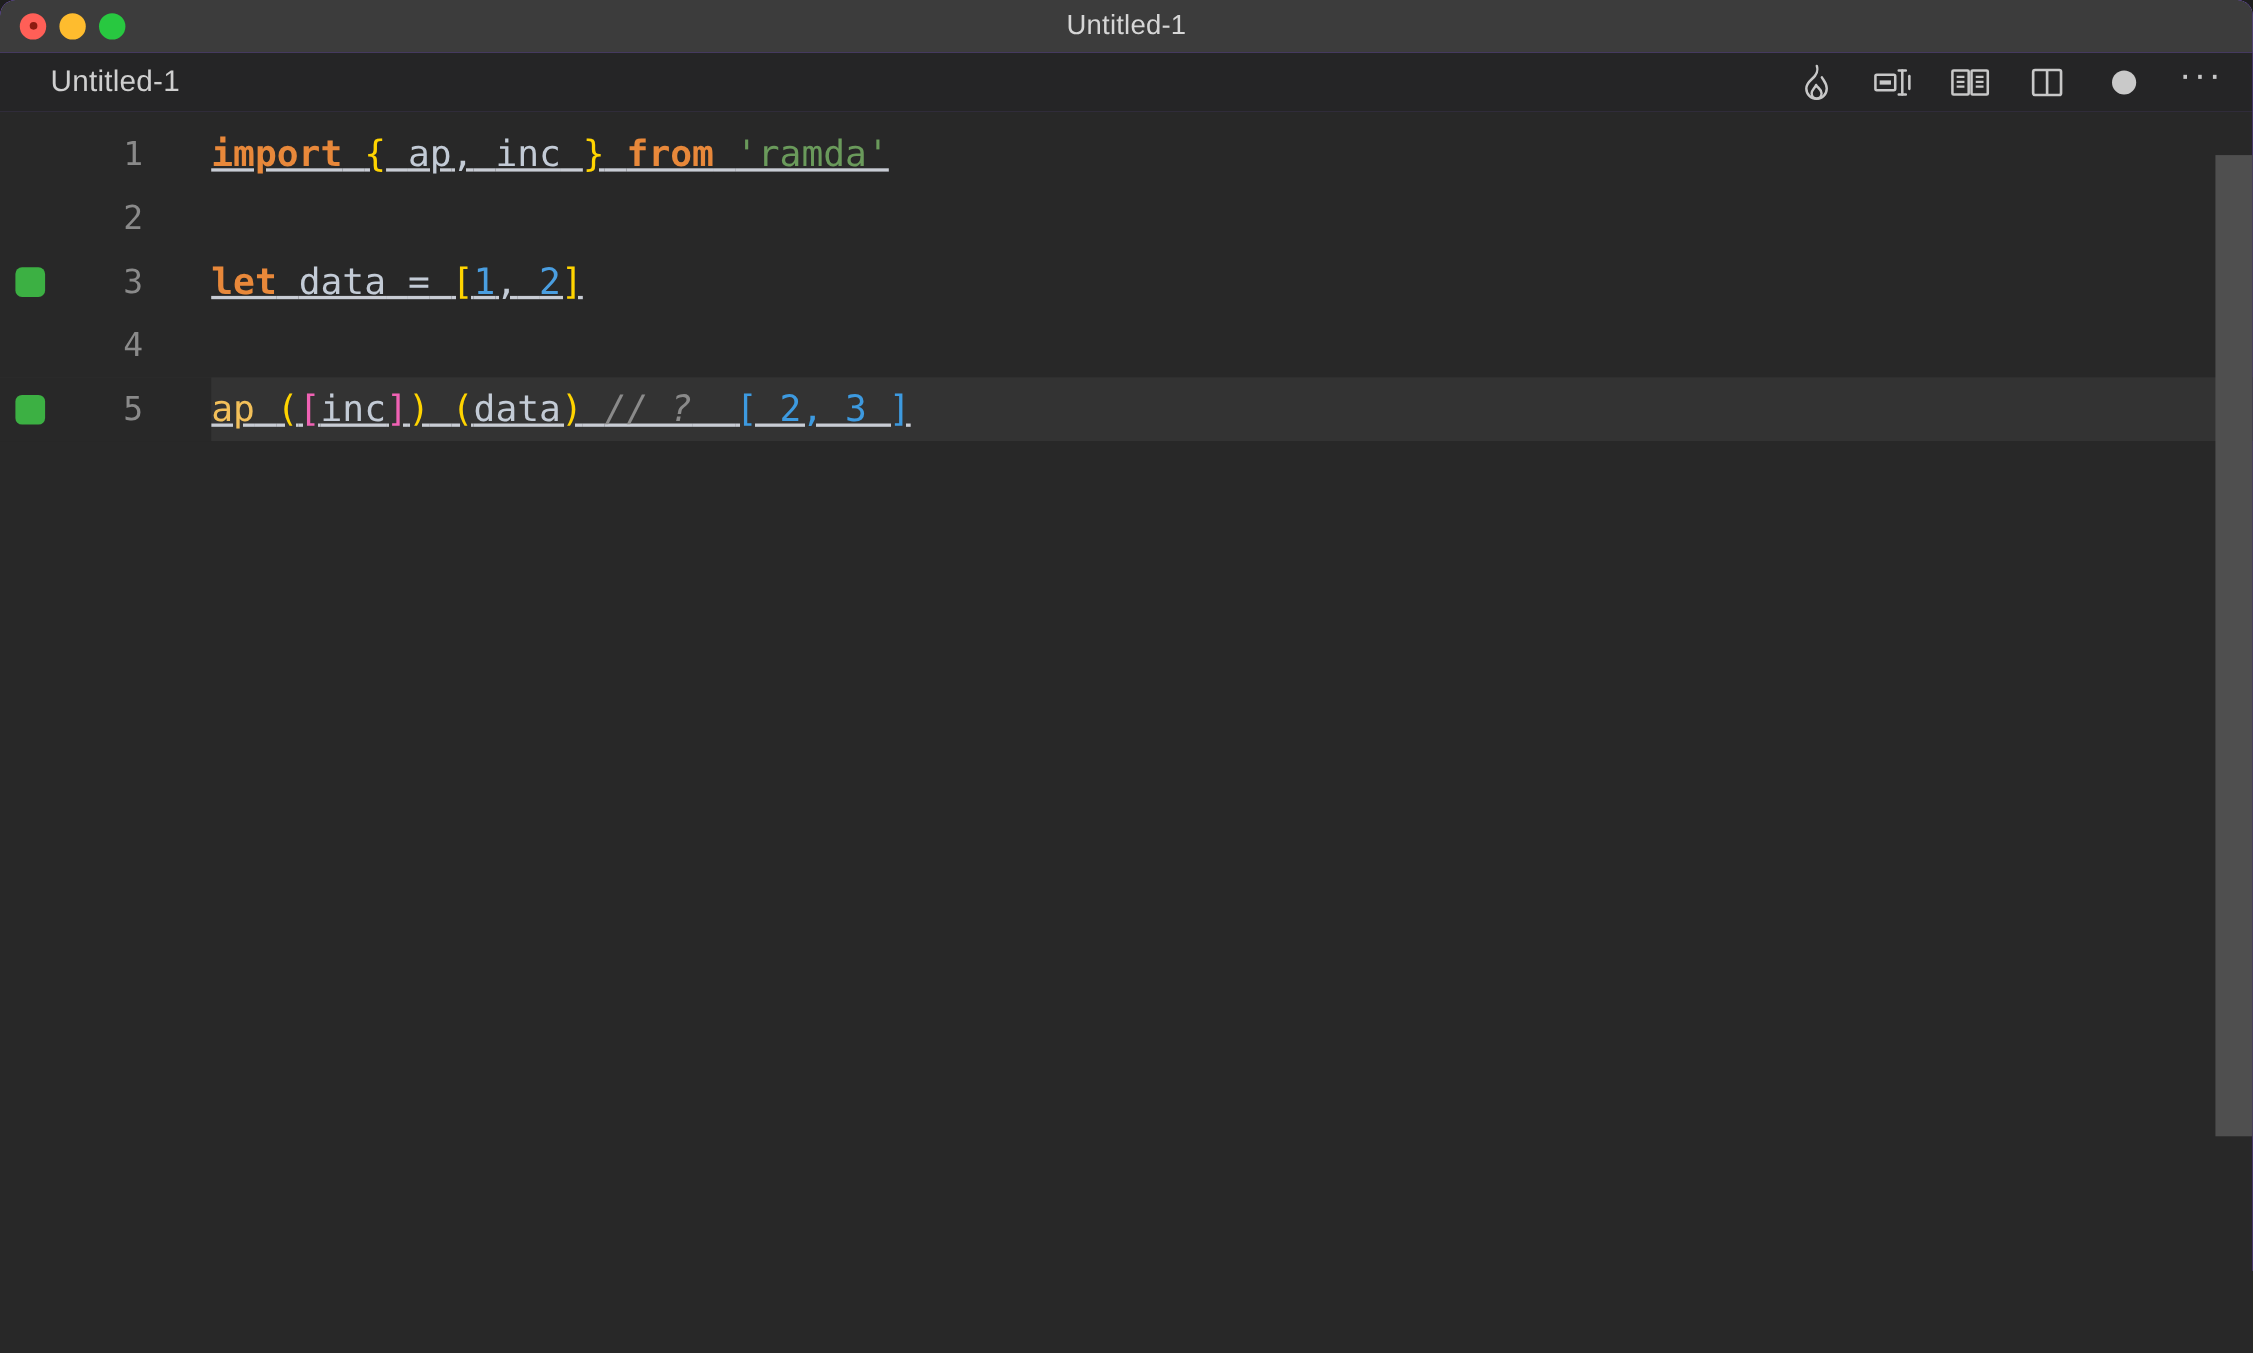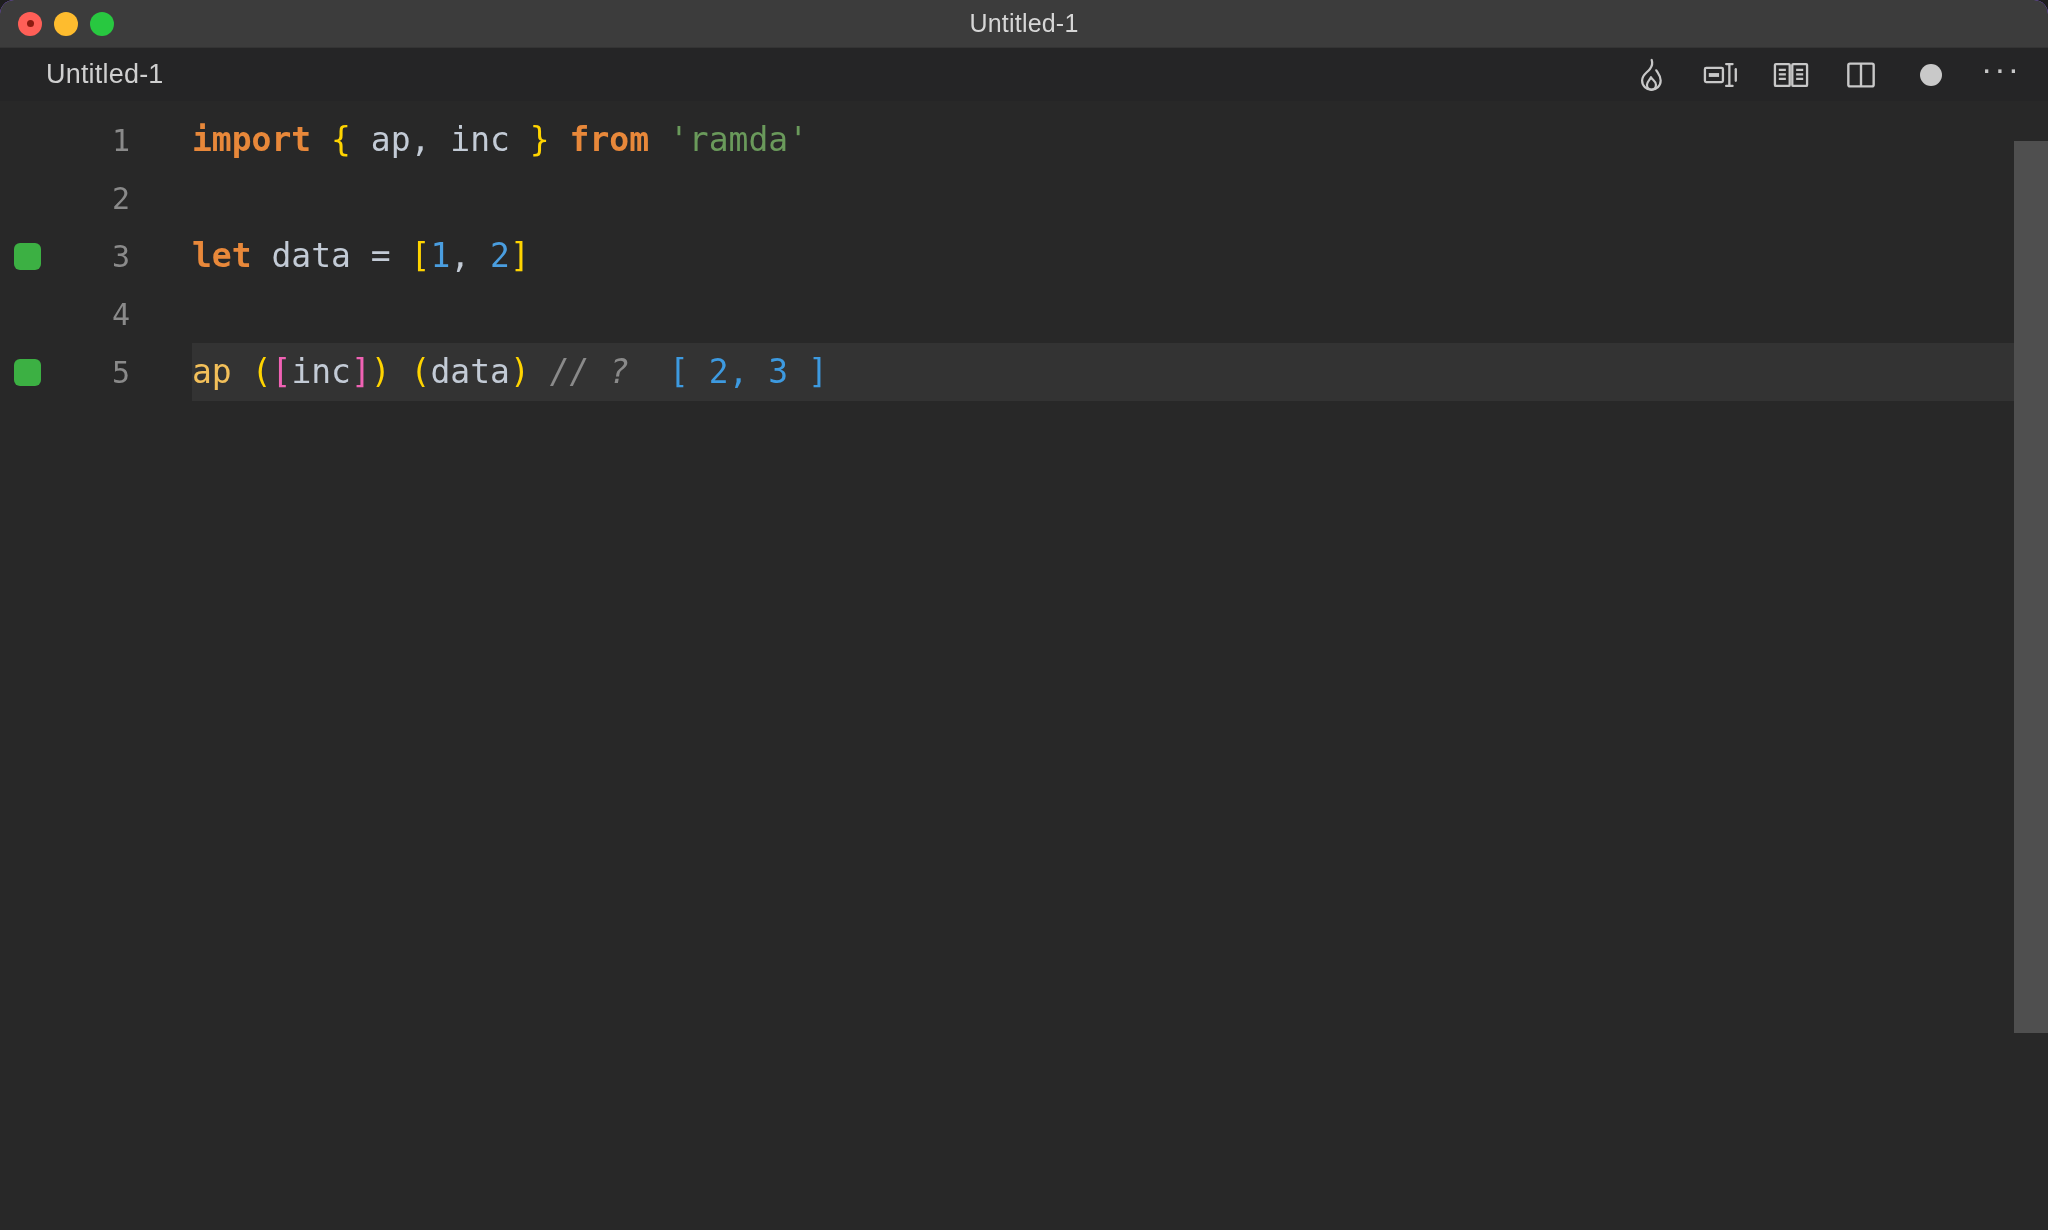--- a/index.html
+++ b/index.html
@@ -166,20 +166,21 @@
     font-size: 30px;
     font-family: "DejaVu Sans Mono", monospace;
     text-align: right;
   }
   .line-code {
     font-family: "DejaVu Sans Mono", monospace;
     font-size: 33px;
     letter-spacing: 0px;
     line-height: 58px;
     color: #c8ccd4;
+    text-decoration: underline;
   }
 
   
   .t-keyword  { color: #e8883a; font-weight: bold; }
   .t-brace    { color: #ffd400; }
   .t-bracket  { color: #ffd400; }
   .t-paren    { color: #ffd400; }
   .t-magenta  { color: #f062b4; }
   .t-ident    { color: #c3cbd6; }
   .t-var      { color: #c3cbd6; }

